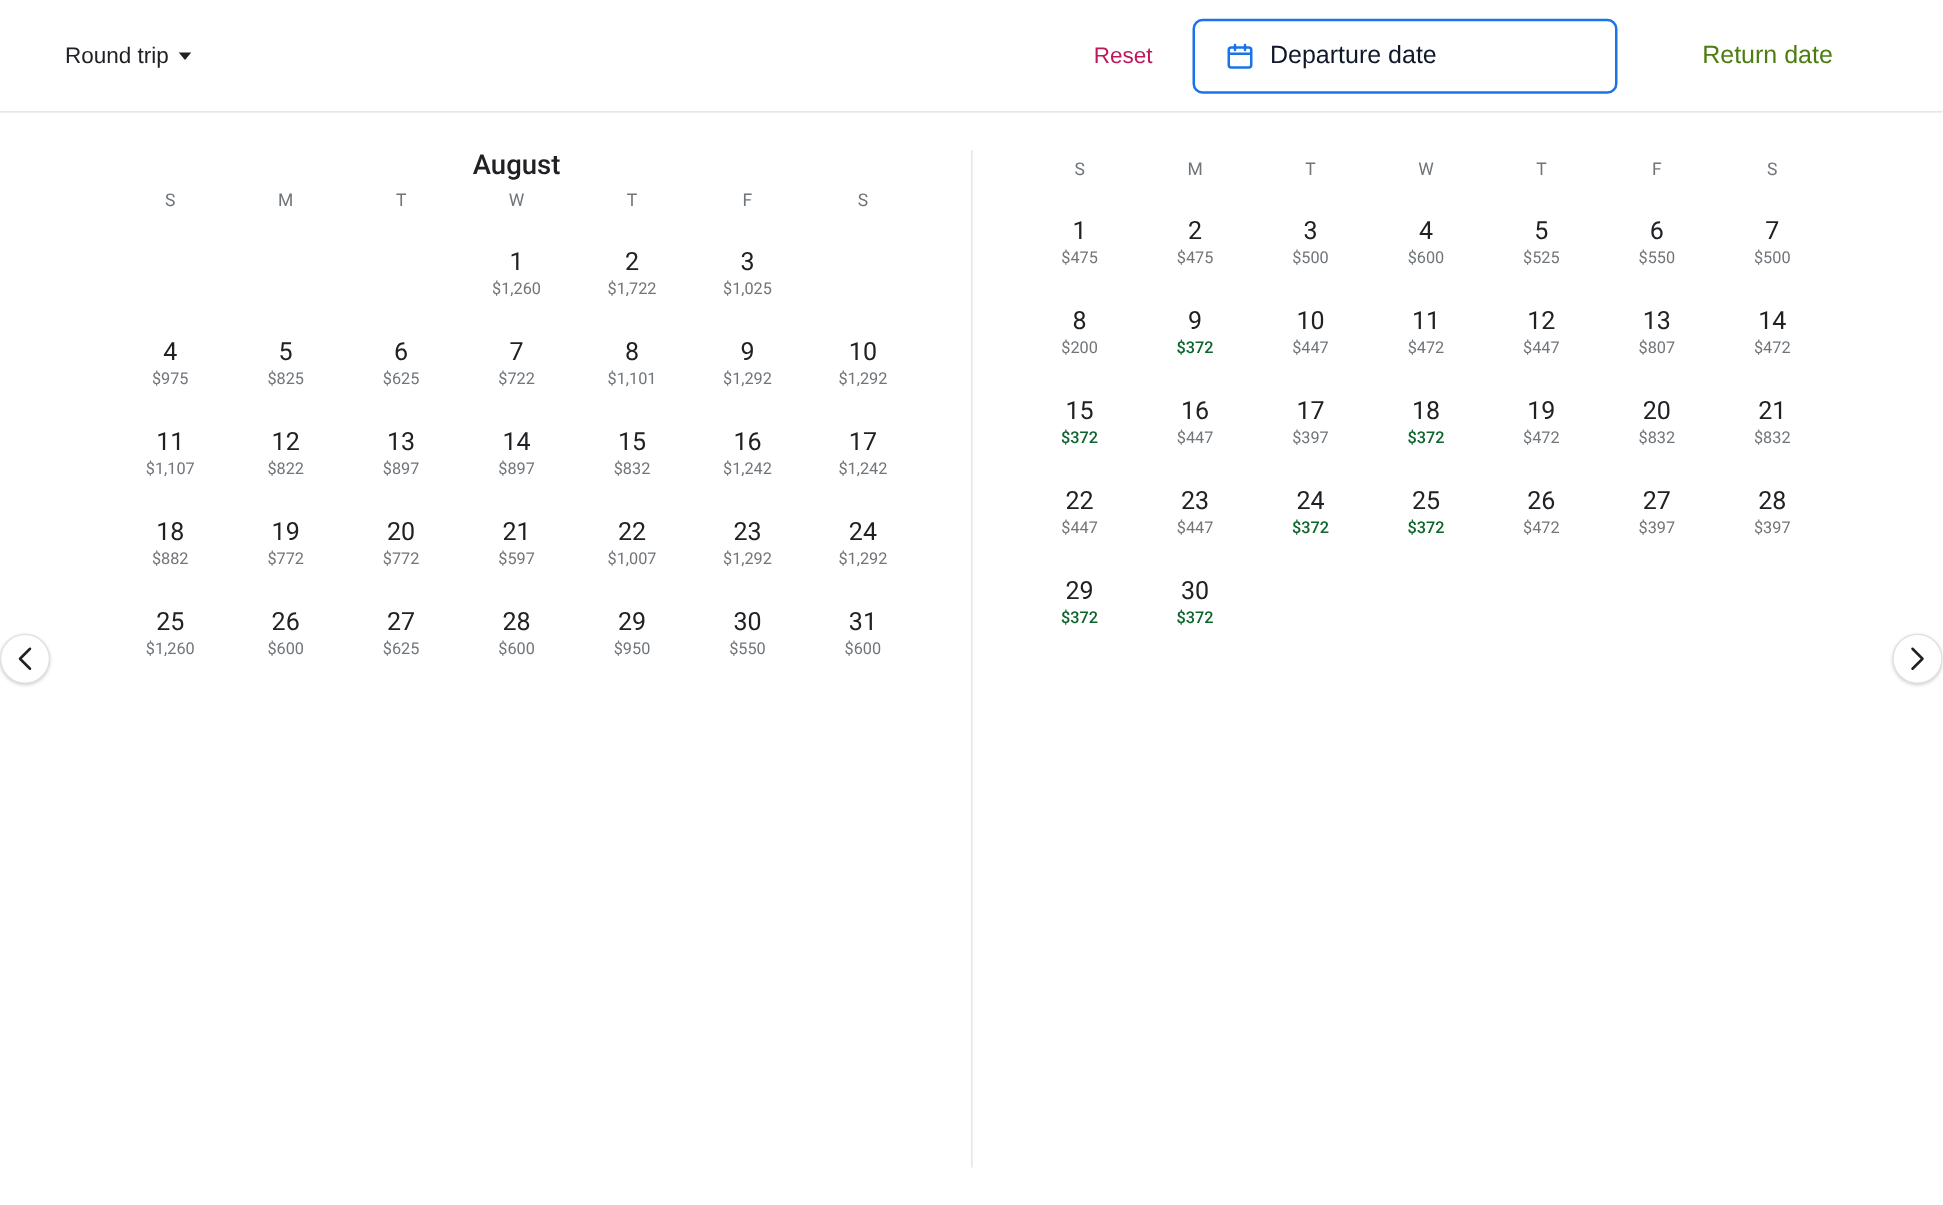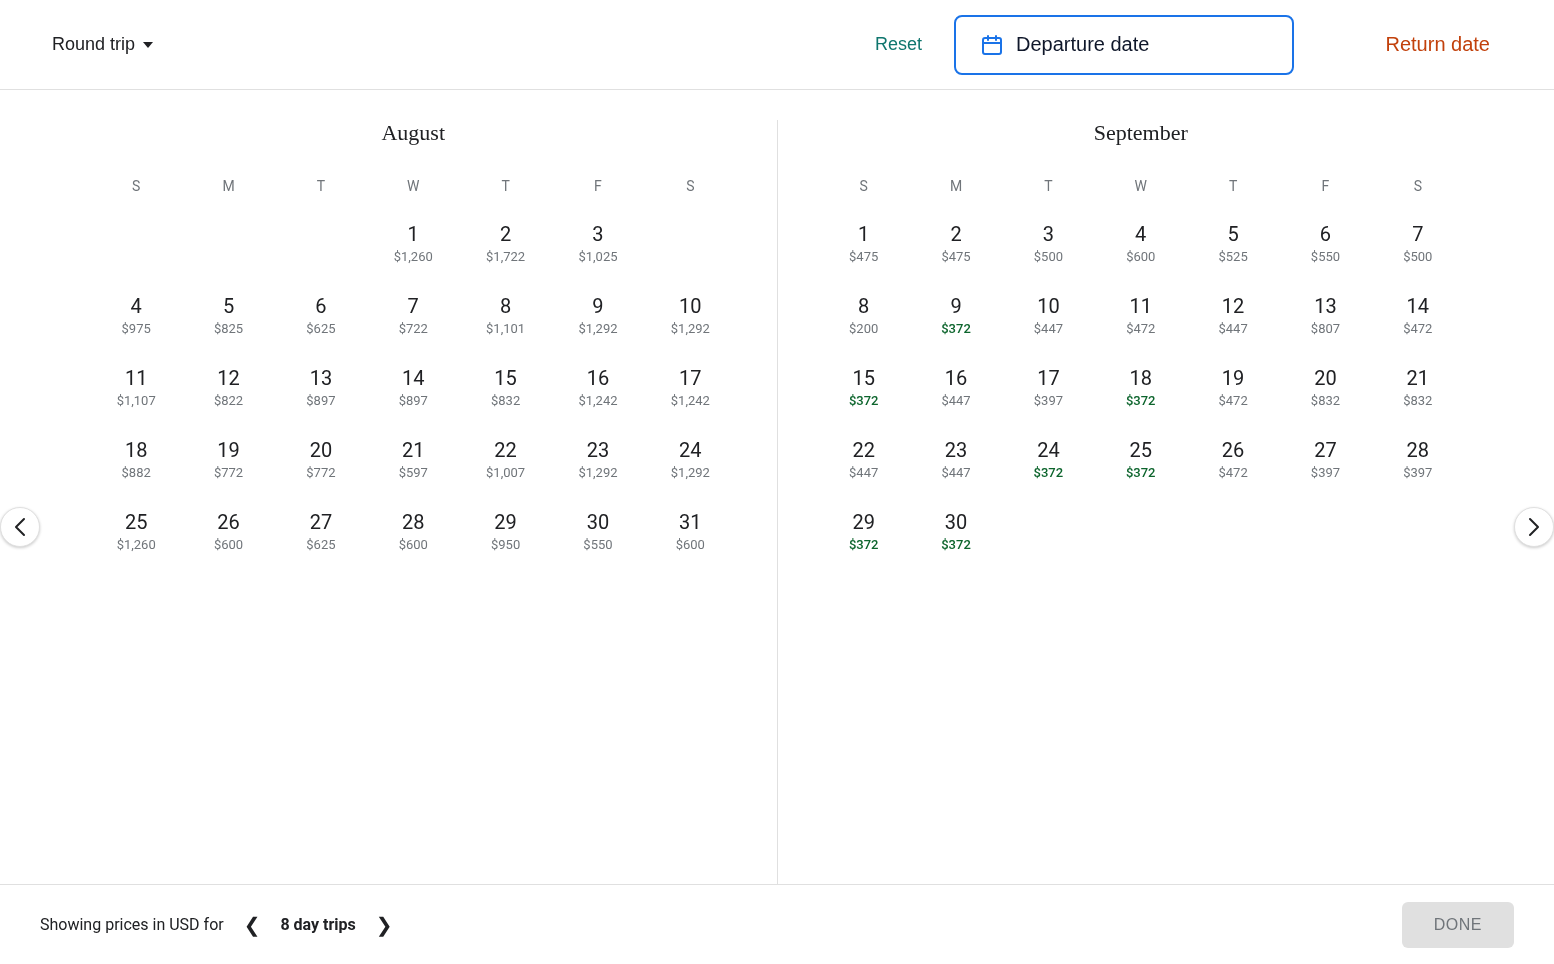--- a/index.html
+++ b/index.html
@@ -38,21 +38,21 @@
       width: 0;
       height: 0;
       border-left: 5px solid transparent;
       border-right: 5px solid transparent;
       border-top: 6px solid #202124;
       display: inline-block;
     }
 
     .reset-btn {
       font-size: 18px;
-      color: #0f766e;
+      color: #be185d;
       background: none;
       border: none;
       cursor: pointer;
       margin-left: auto;
       padding: 8px 12px;
     }
 
     .departure-date-btn {
       display: flex;
       align-items: center;
@@ -76,47 +76,44 @@
       height: 24px;
     }
 
     .departure-label {
       font-size: 20px;
       color: #0f172a;
     }
 
     .return-date-btn {
       font-size: 20px;
-      color: #c2410c;
+      color: #4d7c0f;
       background: none;
       border: none;
       cursor: pointer;
       padding: 12px 24px;
       min-width: 200px;
-      text-align: right;
     }
 
     .calendar {
       flex: 1;
       padding: 0 20px;
     }
 
     .calendar-divider {
       width: 1px;
       background: #e0e0e0;
       margin: 0 20px;
       align-self: stretch;
     }
 
     .month-title {
       text-align: center;
       font-size: 22px;
       font-weight: 500;
-      margin-bottom: 24px;
-      font-family: Liberation Serif, serif;
     }
 
     .day-headers {
       display: grid;
       grid-template-columns: repeat(7, 1fr);
       margin-bottom: 10px;
     }
 
     .day-header {
       text-align: center;
@@ -406,21 +403,20 @@
           <div class="calendar-cell">
             <span class="day-num">31</span>
             <span class="day-price">$600</span>
           </div>
         </div>
     </div>
 
     <div class="calendar-divider"></div>
 
     <div class="calendar" style="margin-right:30px;">
-      <div class="month-title">September</div>
       <div class="day-headers">
         <div class="day-header">S</div>
         <div class="day-header">M</div>
         <div class="day-header">T</div>
         <div class="day-header">W</div>
         <div class="day-header">T</div>
         <div class="day-header">F</div>
         <div class="day-header">S</div>
       </div>
       <div class="calendar-grid" id="sep-grid">
@@ -552,22 +548,13 @@
         </div>
     </div>
 
     <div class="side-arrow right">
       <svg width="12" height="20" viewBox="0 0 12 20">
           <path d="M2 2L10 10L2 18" stroke="#202124" stroke-width="2" fill="none" stroke-linecap="round" stroke-linejoin="round"></path>
         </svg>
     </div>
   </div>
 
-  <div class="bottom-bar">
-    <div class="showing-text">
-      <span>Showing prices in USD for</span>
-      <button class="nav-arrow">❮</button>
-      <span class="trip-days-bold">8 day trips</span>
-      <button class="nav-arrow">❯</button>
-    </div>
-    <button class="done-btn">DONE</button>
-  </div>
 </div>
 
 </body></html>

